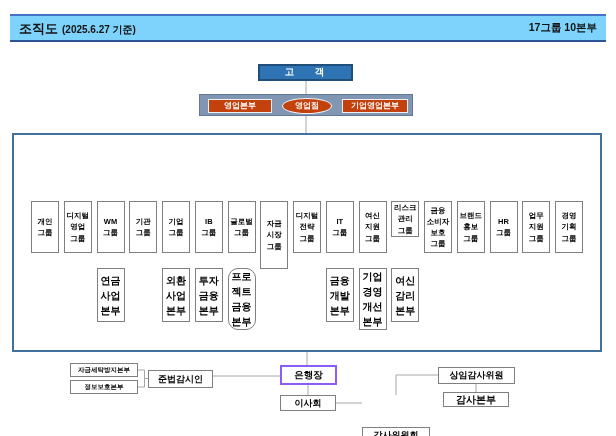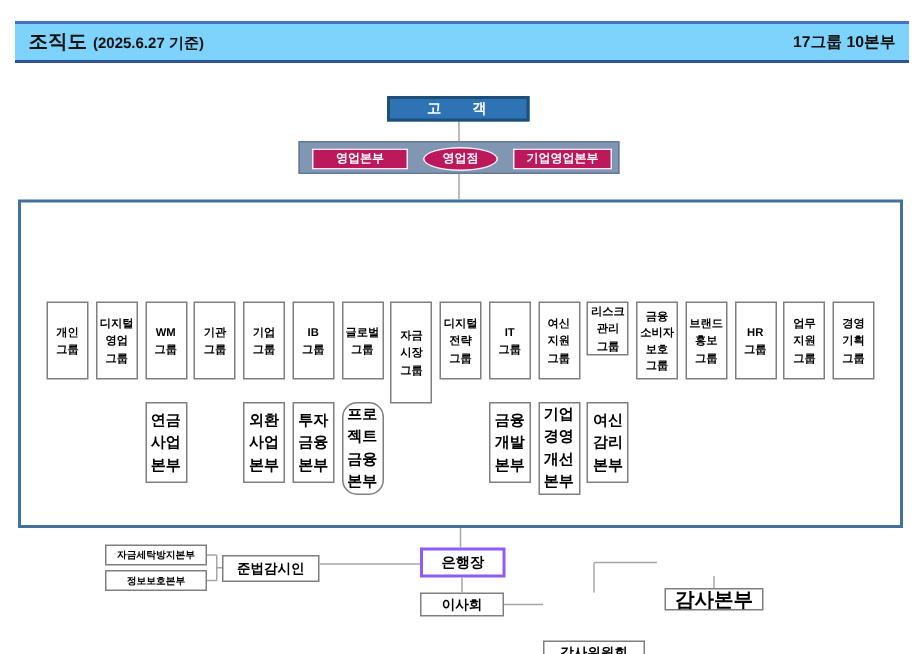--- a/index.html
+++ b/index.html
@@ -12,38 +12,38 @@
   .header .title{font-size:13px;font-weight:bold;color:#111;}
   .header .date{font-size:10px;font-weight:bold;color:#111;margin-left:4px;}
   .header .summary{font-size:10.5px;font-weight:bold;color:#111;}
   
   .customer{position:absolute;left:258px;top:64px;width:95px;height:17px;background:#2e74b5;
             border:2px solid #1f4e79;box-sizing:border-box;color:#fff;font-size:9.5px;font-weight:bold;
             display:flex;align-items:center;justify-content:center;word-spacing:14px;letter-spacing:2px;}
   
   .band{position:absolute;left:199px;top:94px;width:214px;height:22px;background:#8096b2;
         border:1px solid #64789a;box-sizing:border-box;}
-  .band-box{position:absolute;background:#be185d;border:1.5px solid #eef2f7;box-sizing:border-box;
+  .band-box{position:absolute;background:#c2410c;border:1.5px solid #eef2f7;box-sizing:border-box;
             color:#fff;font-size:8px;font-weight:bold;display:flex;align-items:center;justify-content:center;}
   .band-box.rect1{left:8px;top:3.5px;width:64px;height:14px;}
   .band-box.ellipse{left:82px;top:2.5px;width:50px;height:16px;border-radius:50%;}
   .band-box.rect2{left:142px;top:3.5px;width:66px;height:14px;}
   
   .frame{position:absolute;left:12px;top:133px;width:590px;height:219px;box-sizing:border-box;
          border:2px solid #41719c;background:#fff;}
   
   .node{position:absolute;background:#fff;border:1px solid #7f7f7f;box-sizing:border-box;
         display:flex;align-items:center;justify-content:center;text-align:center;
         white-space:pre-line;color:#000;}
   .gbox{width:28px;font-size:7.5px;font-weight:700;line-height:1.5;}
   .sbox{width:28px;font-size:10px;font-weight:700;line-height:1.5;}
   .bot{font-weight:bold;font-size:9px;}
   .bot.tiny{font-size:6.5px;font-weight:700;}
   .bot.ceo{border:2px solid #8b5cf6;font-size:9.5px;}
-  .bot.plain{font-weight:700;font-size:13px;}
+  .bot.plain{font-weight:700;font-size:10px;}
   svg.lines{position:absolute;left:0;top:0;width:616px;height:436px;pointer-events:none;}
 </style>
 </head>
 <body>
 
 <div class="canvas">
 
   <svg class="lines" id="connector-svg">
       <line x1="306" y1="81" x2="306" y2="94" stroke="#A6A6A6" stroke-width="1"></line>
       <line x1="306" y1="116" x2="306" y2="133" stroke="#A6A6A6" stroke-width="1"></line>
@@ -175,14 +175,15 @@
 감리
 본부</div>
     </div>
 
   <div class="node bot tiny" style="left:70px;top:363px;width:68px;height:14px;">자금세탁방지본부</div>
   <div class="node bot tiny" style="left:70px;top:380px;width:68px;height:14px;">정보보호본부</div>
   <div class="node bot" style="left:148px;top:370px;width:65px;height:18px;">준법감시인</div>
   <div class="node bot ceo" style="left:280px;top:365px;width:57px;height:20px;">은행장</div>
   <div class="node bot" style="left:280px;top:395px;width:56px;height:16px;">이사회</div>
   <div class="node bot" style="left:362px;top:395px;width:68px;height:17px;margin-top:32px;">감사위원회</div>
+  <div class="node bot" style="left:438px;top:367px;width:77px;height:17px;">상임감사위원</div>
   <div class="node bot plain" style="left:443px;top:392px;width:66px;height:15px;">감사본부</div>
 </div>
 
 </body></html>

